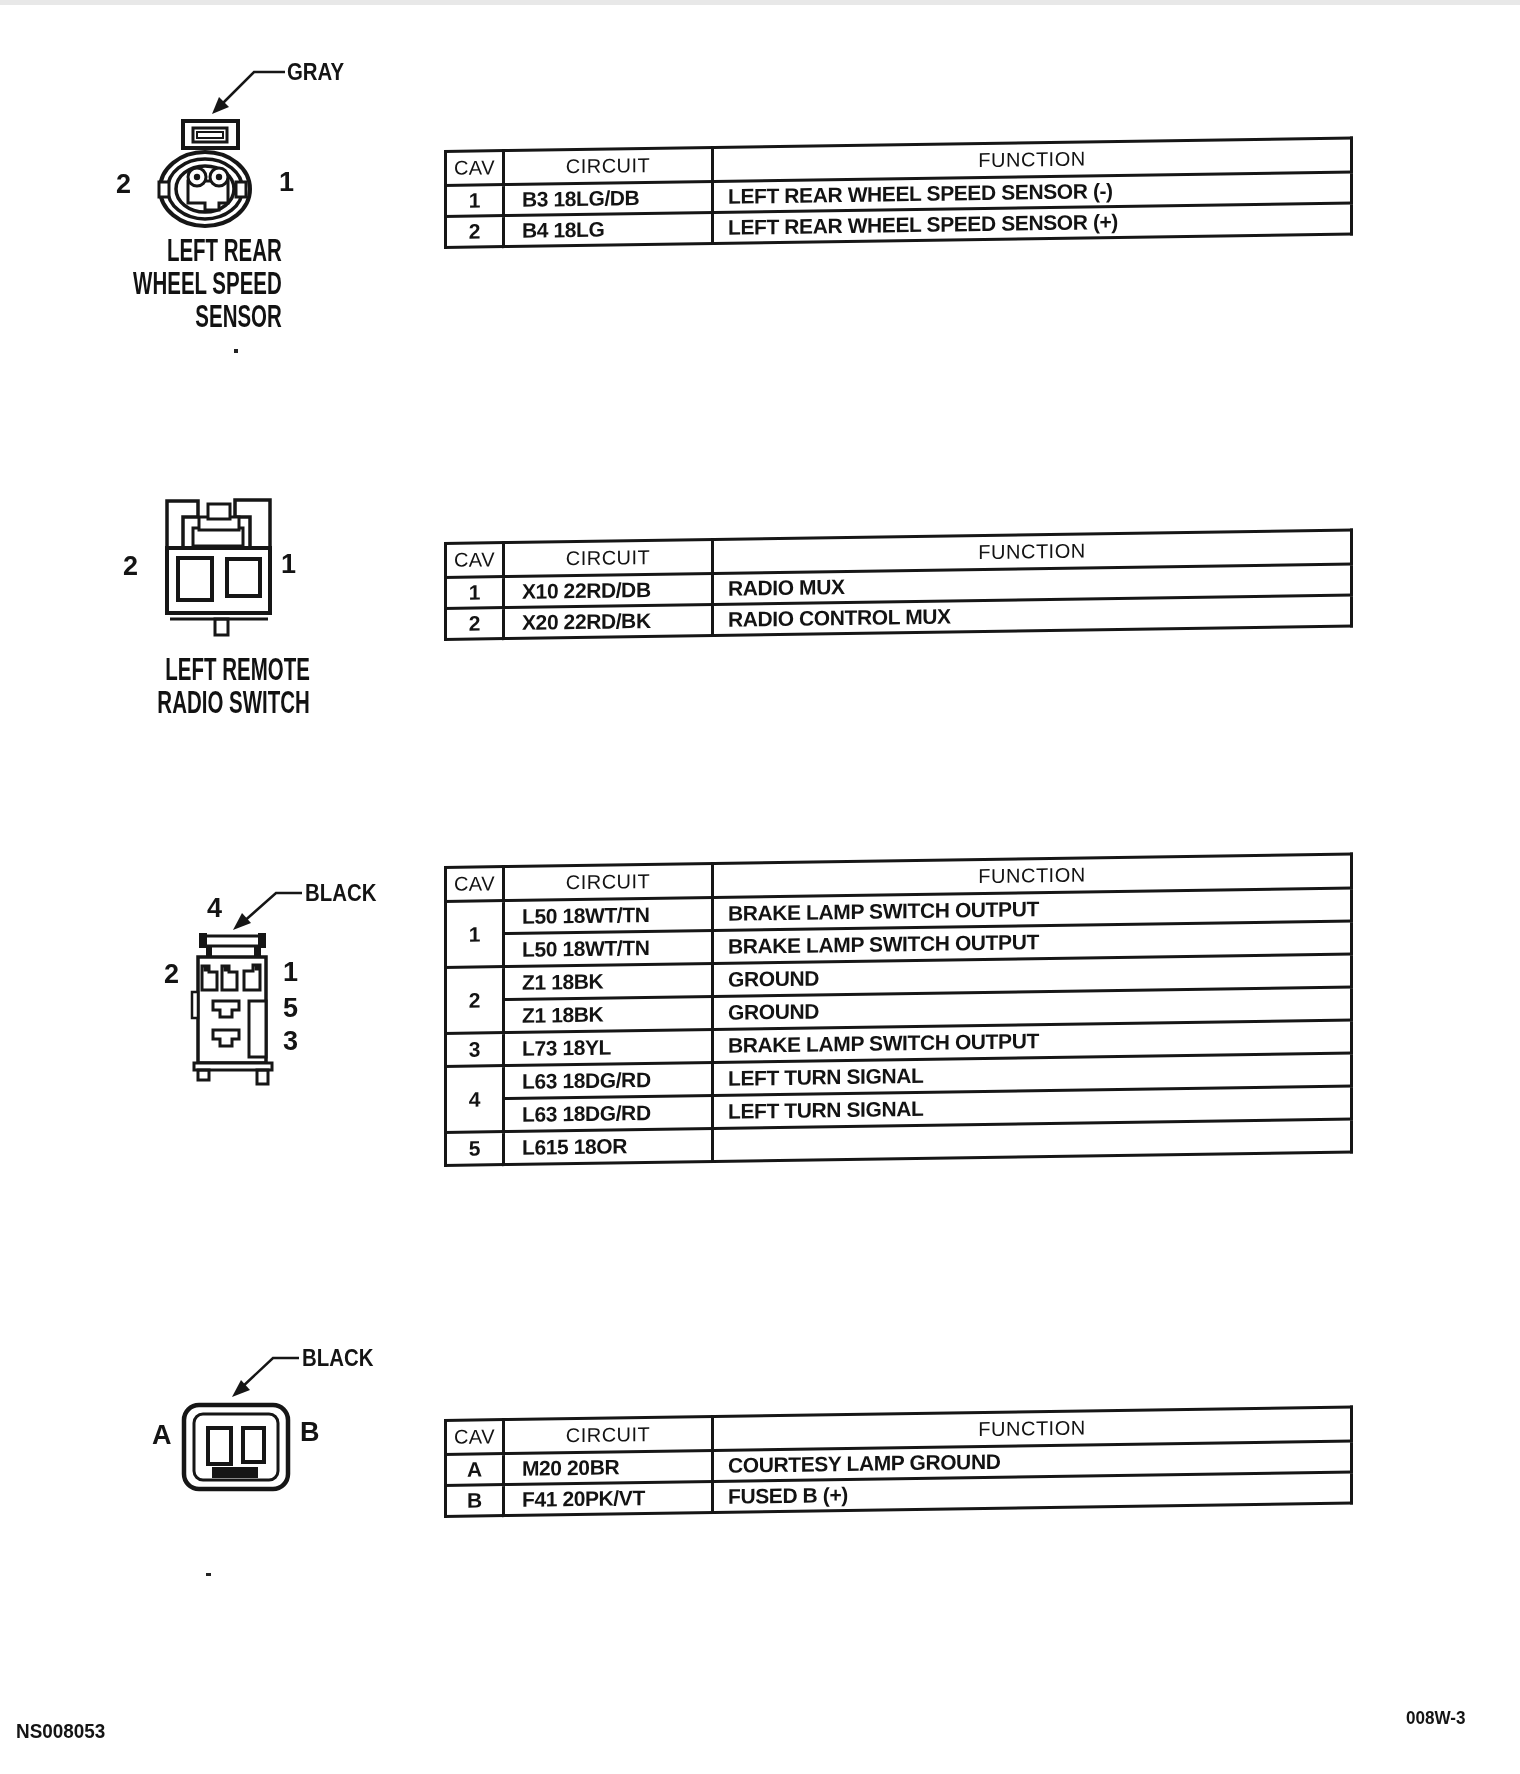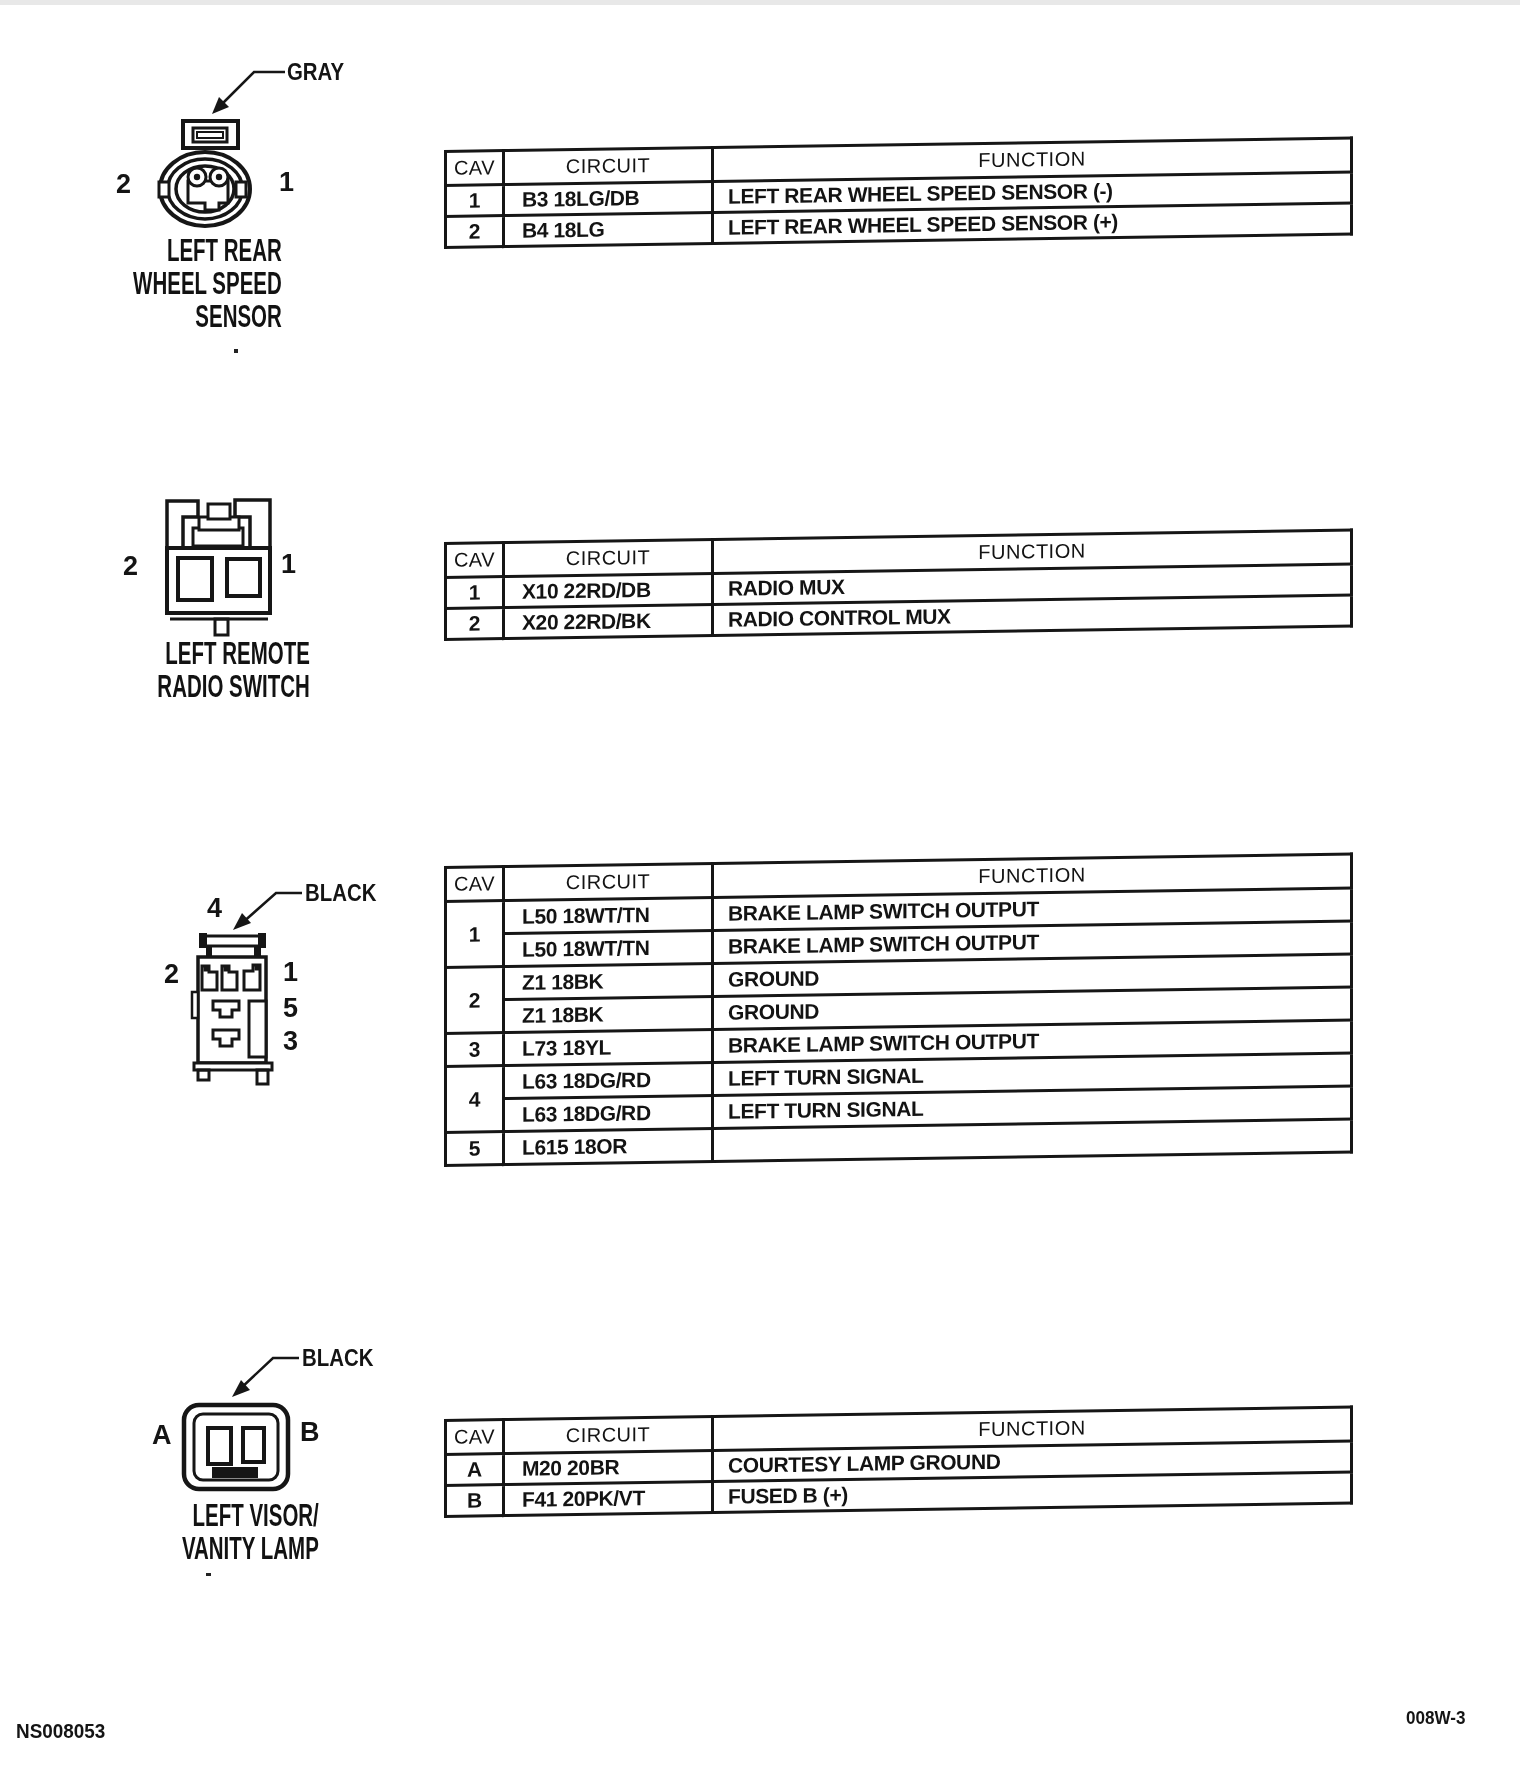--- a/index.html
+++ b/index.html
@@ -125,39 +125,35 @@
   <div class="lbl pin" style="left:279px;top:164px">1</div>
   <div class="caption" style="left:85px;top:229px;width:240px">
     <span class="ln">LEFT REAR</span>
     <span class="ln">WHEEL SPEED</span>
     <span class="ln">SENSOR</span>
   </div>
   <div class="speck" style="left:234px;top:344px;width:4px;height:4px"></div>
 
   <div class="lbl pin" style="left:123px;top:548px">2</div>
   <div class="lbl pin" style="left:281px;top:546px">1</div>
-  <div class="caption" style="left:113px;top:632px;width:240px">
+  <div class="caption" style="left:113px;top:648px;width:240px">
     <span class="ln">LEFT REMOTE</span>
     <span class="ln">RADIO SWITCH</span>
   </div>
 
   <div class="lbl color-label" style="left:305px;top:876px">BLACK</div>
   <div class="lbl pin" style="left:207px;top:890px">4</div>
   <div class="lbl pin" style="left:164px;top:956px">2</div>
   <div class="lbl pin" style="left:283px;top:954px">1</div>
   <div class="lbl pin" style="left:283px;top:990px">5</div>
   <div class="lbl pin" style="left:283px;top:1023px">3</div>
 
   <div class="lbl color-label" style="left:302px;top:1341px">BLACK</div>
   <div class="lbl pin" style="left:152px;top:1417px">A</div>
   <div class="lbl pin" style="left:300px;top:1414px">B</div>
-  <div class="caption" style="left:122px;top:1494px;width:240px">
-    <span class="ln">LEFT VISOR/</span>
-    <span class="ln">VANITY LAMP</span>
-  </div>
   <div class="speck" style="left:206px;top:1568px;width:5px;height:3px"></div>
 
   <table id="table-1" class="ctable t-std">
     <colgroup>
         <col style="width:58px">
         <col style="width:209px">
         <col style="width:639px">
       </colgroup>
     <thead>
       <tr>

